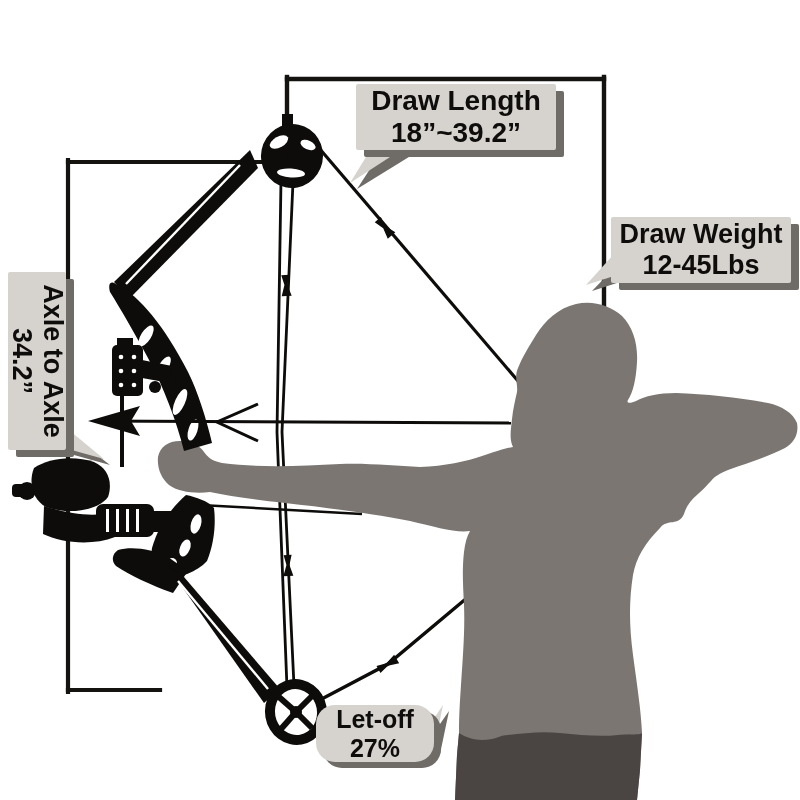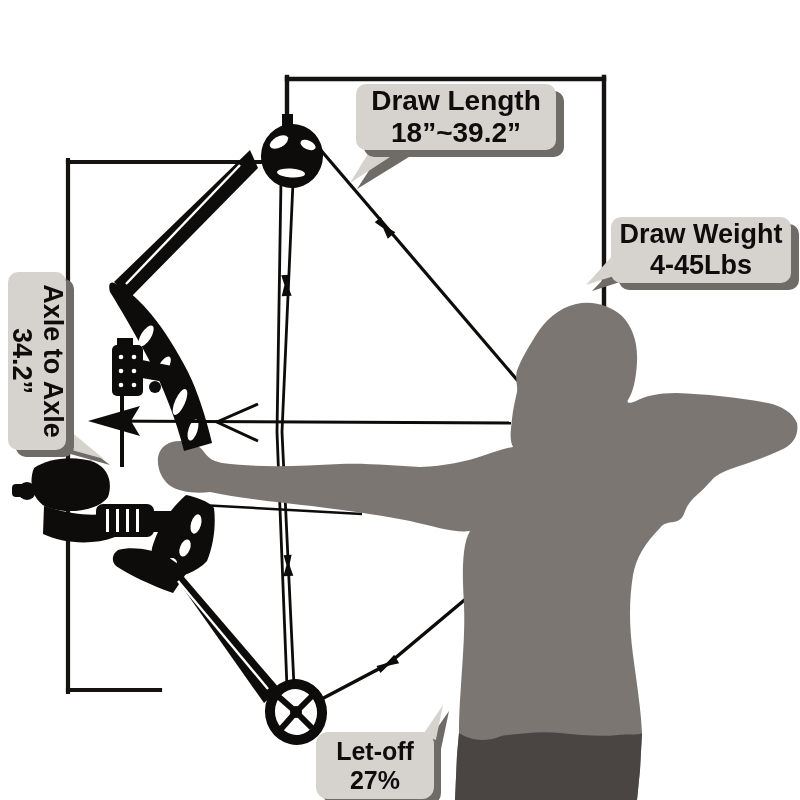--- a/index.html
+++ b/index.html
@@ -17,32 +17,32 @@
   #stage{
     position:relative;width:800px;height:800px;background:var(--background);
     overflow:hidden;
   }
   svg{position:absolute;left:0;top:0;}
   #art{z-index:1;}
   #tails{z-index:9;}
   .bubble{
     position:absolute;z-index:10;
     background:var(--bubble-fill);
-    border-radius:10px;
+    border-radius:2px;
     box-shadow:8px 7px 0 var(--bubble-shadow);
     color:var(--callout-text);
     font-weight:bold;
     text-align:center;
     display:flex;flex-direction:column;justify-content:center;
     line-height:1.15;
   }
   .bubble .l1,.bubble .l2{white-space:nowrap;}
   #bubble-draw-length{left:356px;top:84px;width:200px;height:66px;font-size:28px;}
   #bubble-draw-weight{left:611px;top:217px;width:180px;height:66px;font-size:27px;}
-  #bubble-let-off{left:316px;top:732px;width:118px;height:67px;font-size:25px;border-radius:12px;box-shadow:7px 6px 0 var(--bubble-shadow);}
+  #bubble-let-off{left:316px;top:705px;width:118px;height:57px;font-size:25px;border-radius:19px;box-shadow:7px 6px 0 var(--bubble-shadow);}
   #bubble-axle{left:8px;top:272px;width:58px;height:178px;font-size:27px;}
   #bubble-axle .rot{
     position:absolute;left:50%;top:50%;width:178px;height:58px;
     transform:translate(-50%,-50%) rotate(90deg);
     display:flex;flex-direction:column;justify-content:center;text-align:center;
   }
 </style>
 </head>
 <body>
 
@@ -239,21 +239,21 @@
     </g>
   </svg>
 
   <div class="bubble" id="bubble-draw-length">
     <div class="l1">Draw Length</div>
     <div class="l2">18”~39.2”</div>
   </div>
 
   <div class="bubble" id="bubble-draw-weight">
     <div class="l1">Draw Weight</div>
-    <div class="l2">4-45Lbs</div>
+    <div class="l2">12-45Lbs</div>
   </div>
 
   <div class="bubble" id="bubble-axle">
     <div class="rot">
       <div class="l1">Axle to Axle</div>
       <div class="l2">34.2”</div>
     </div>
   </div>
 
   <div class="bubble" id="bubble-let-off">

